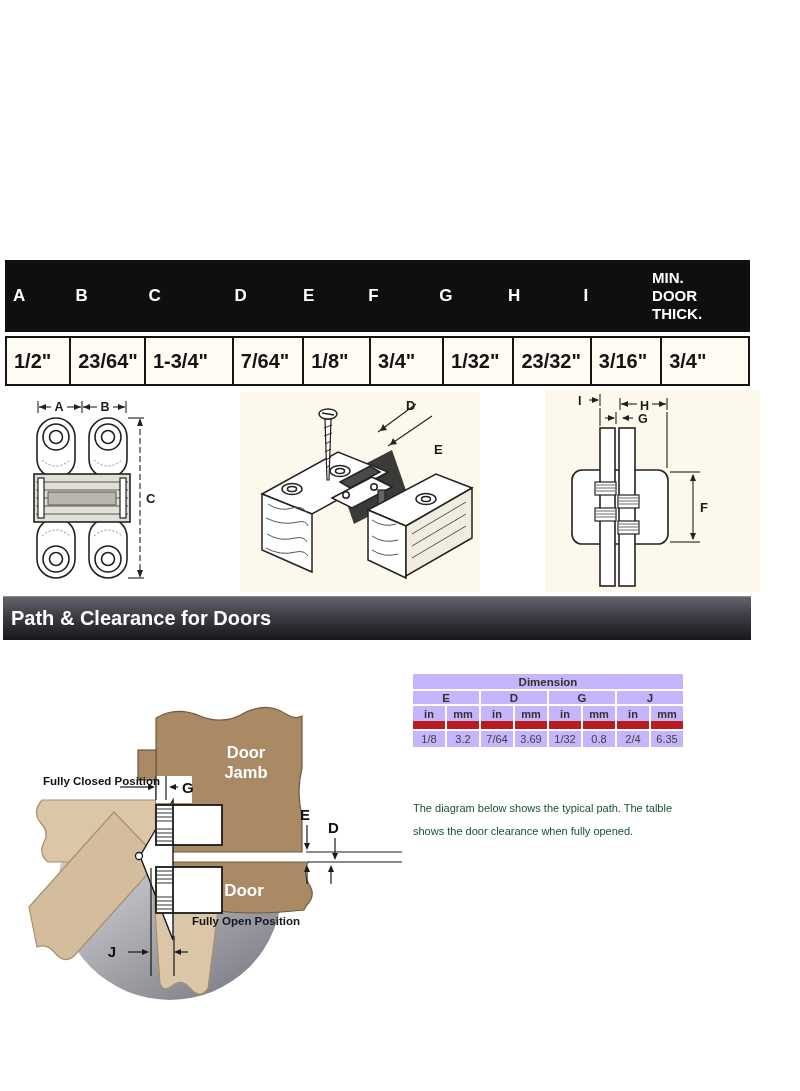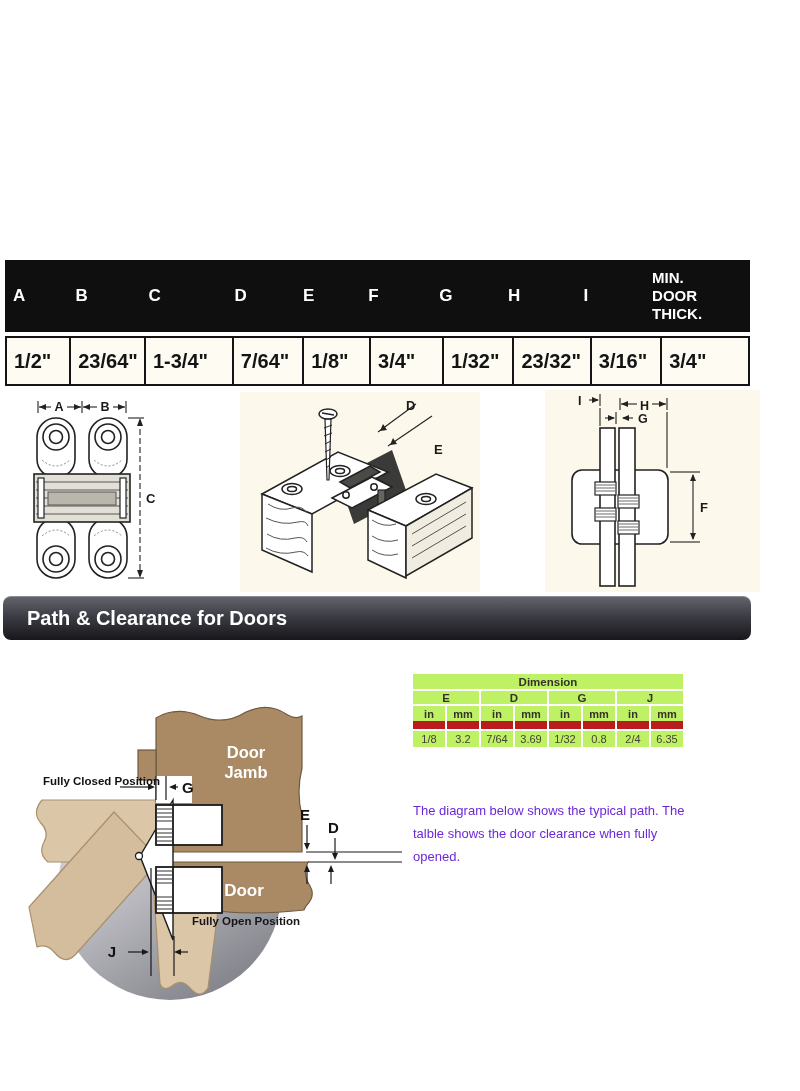--- a/index.html
+++ b/index.html
@@ -12,34 +12,34 @@
   .spec-header .th.multi{font-size:15px;line-height:1.22;padding-right:20px;}
   .spec-values{display:flex;height:50px;border:2px solid #141414;background:#fdfbf2;margin-top:4px;box-sizing:border-box;}
   .spec-values .td{display:flex;align-items:center;padding-left:7px;font-size:20px;font-weight:600;color:#141414;border-right:2px solid #141414;box-sizing:border-box;}
   .spec-values .td:last-child{border-right:none;}
 
   
   .draw{position:absolute;}
   svg text{font-family:"Liberation Sans",sans-serif;}
 
   
-  .banner{position:absolute;left:3px;top:596px;width:748px;height:44px;border-radius:8px;
+  .banner{position:absolute;left:3px;top:596px;width:748px;height:44px;border-radius:0;
     background:linear-gradient(#63636d,#3c3c44 45%,#17171b);
     border-top:1px solid #8a8a92;box-sizing:border-box;
-    color:#ffffff;font-size:20px;font-weight:bold;line-height:42px;padding-left:24px;}
+    color:#ffffff;font-size:20px;font-weight:bold;line-height:42px;padding-left:8px;}
 
   
   .clr-table{position:absolute;left:411px;top:672px;border-collapse:separate;border-spacing:2px;}
-  .clr-table td,.clr-table th{background:#bef264;color:#35312b;text-align:center;padding:0;}
+  .clr-table td,.clr-table th{background:#c4b5fd;color:#35312b;text-align:center;padding:0;}
   .clr-table .title{height:15px;font-size:11.5px;font-weight:bold;}
   .clr-table .grp{height:13px;font-size:11.5px;font-weight:bold;width:66px;}
   .clr-table .unit{height:15px;font-size:11px;font-weight:bold;width:32px;border-bottom:8px solid #b91c1c;}
   .clr-table .val{height:16px;font-size:11px;font-weight:normal;color:#443f36;}
 
-  .note{position:absolute;left:413px;top:786px;width:280px;font-size:13px;line-height:23px;color:#6d28d9;}
+  .note{position:absolute;left:413px;top:786px;width:280px;font-size:11px;line-height:23px;color:#14532d;}
 </style>
 </head>
 <body>
 
 <div id="page">
 
   <div class="spec-table">
     <div class="spec-header">
       <div class="th" style="flex:63">A</div>
       <div class="th" style="flex:75">B</div>

